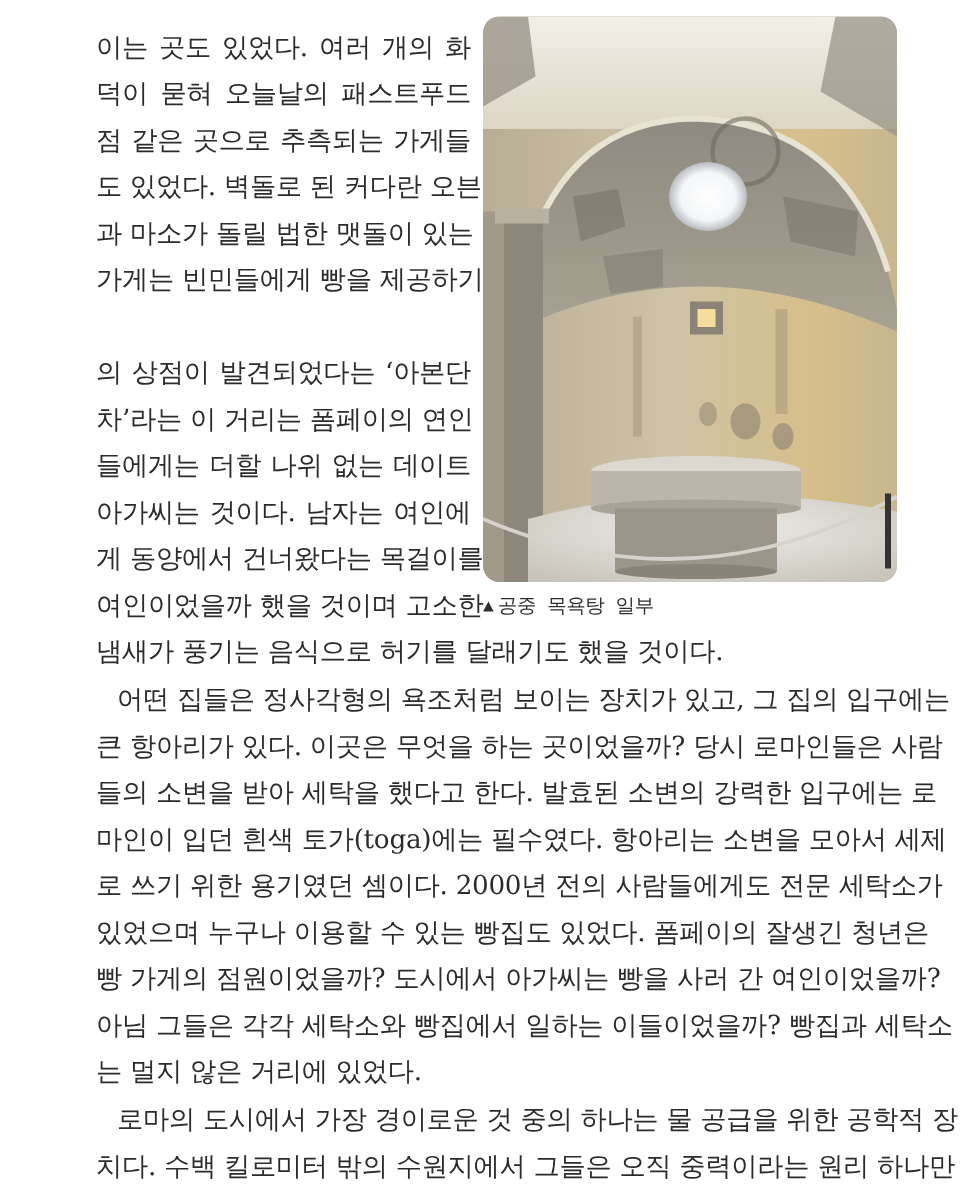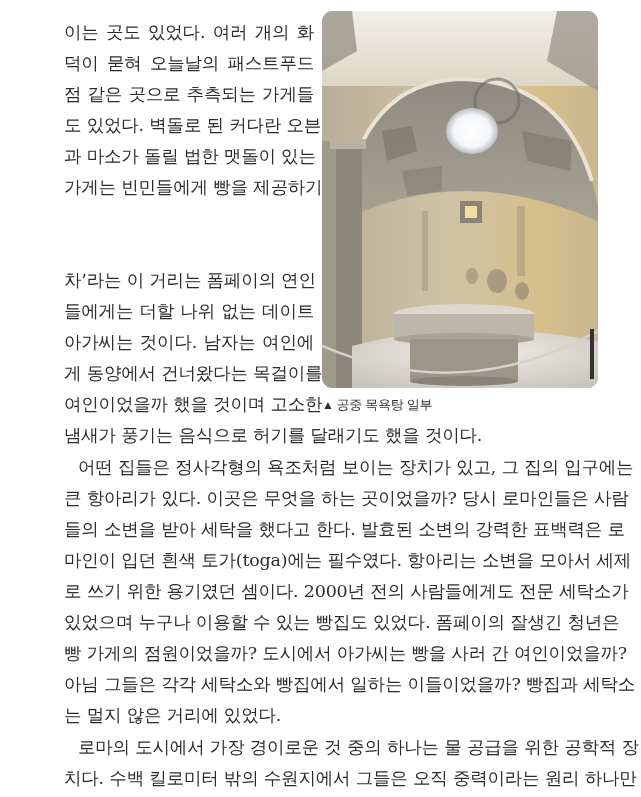--- a/index.html
+++ b/index.html
@@ -30,50 +30,51 @@
     left: 322px; top: 11px;
     width: 276px; height: 377px;
     border-radius: 11px;
     overflow: hidden;
     background: #cfc7b4;
   }
   .photo svg { display: block; }
   .caption {
     position: absolute;
     left: 322px; top: 395px;
-    font-family: Liberation Sans, sans-serif;
+    font-family: Liberation Mono, monospace;
     font-size: 13px;
     line-height: 20px;
     color: #2e2e2e;
     letter-spacing: -0.3px;
     white-space: nowrap;
   }
   .caption .tri { font-size: 12px; margin-right: 3px; }
 </style>
 </head>
 <body>
 
 <div class="page">
 
   <div class="line narrow" style="top:21px">이는 곳도 있었다. 여러 개의 화</div>
   <div class="line narrow" style="top:52px">덕이 묻혀 오늘날의 패스트푸드</div>
   <div class="line narrow" style="top:83px">점 같은 곳으로 추측되는 가게들</div>
   <div class="line narrow" style="top:114px">도 있었다. 벽돌로 된 커다란 오븐</div>
   <div class="line narrow" style="top:145px">과 마소가 돌릴 법한 맷돌이 있는</div>
   <div class="line narrow" style="top:176px">가게는 빈민들에게 빵을 제공하기</div>
+  <div class="line narrow" style="top:238px">의 상점이 발견되었다는 ‘아본단</div>
   <div class="line narrow" style="top:269px">차’라는 이 거리는 폼페이의 연인</div>
   <div class="line narrow" style="top:300px">들에게는 더할 나위 없는 데이트</div>
   <div class="line narrow" style="top:331px">아가씨는 것이다. 남자는 여인에</div>
   <div class="line narrow" style="top:362px">게 동양에서 건너왔다는 목걸이를</div>
   <div class="line narrow" style="top:393px">여인이었을까 했을 것이며 고소한</div>
 
   <div class="line wide last" style="top:424px">냄새가 풍기는 음식으로 허기를 달래기도 했을 것이다.</div>
   <div class="line wide indent" style="top:456px">어떤 집들은 정사각형의 욕조처럼 보이는 장치가 있고, 그 집의 입구에는</div>
   <div class="line wide" style="top:487px">큰 항아리가 있다. 이곳은 무엇을 하는 곳이었을까? 당시 로마인들은 사람</div>
-  <div class="line wide" style="top:518px">들의 소변을 받아 세탁을 했다고 한다. 발효된 소변의 강력한 표백력은 로</div>
+  <div class="line wide" style="top:518px">들의 소변을 받아 세탁을 했다고 한다. 발효된 소변의 강력한 입구에는 로</div>
   <div class="line wide" style="top:549px">마인이 입던 흰색 토가(toga)에는 필수였다. 항아리는 소변을 모아서 세제</div>
   <div class="line wide" style="top:580px">로 쓰기 위한 용기였던 셈이다. 2000년 전의 사람들에게도 전문 세탁소가</div>
   <div class="line wide" style="top:611px">있었으며 누구나 이용할 수 있는 빵집도 있었다. 폼페이의 잘생긴 청년은</div>
   <div class="line wide" style="top:642px">빵 가게의 점원이었을까? 도시에서 아가씨는 빵을 사러 간 여인이었을까?</div>
   <div class="line wide" style="top:673px">아님 그들은 각각 세탁소와 빵집에서 일하는 이들이었을까? 빵집과 세탁소</div>
   <div class="line wide last" style="top:704px">는 멀지 않은 거리에 있었다.</div>
   <div class="line wide indent" style="top:736px">로마의 도시에서 가장 경이로운 것 중의 하나는 물 공급을 위한 공학적 장</div>
   <div class="line wide" style="top:767px">치다. 수백 킬로미터 밖의 수원지에서 그들은 오직 중력이라는 원리 하나만</div>
 
   <div class="photo" title="공중 목욕탕 일부">

